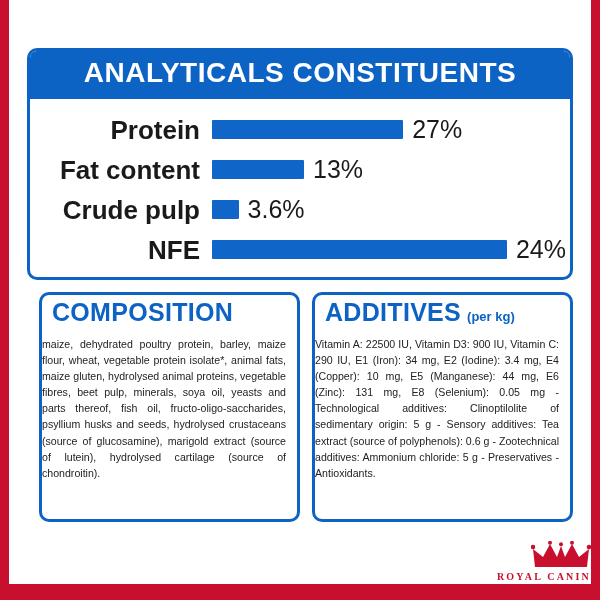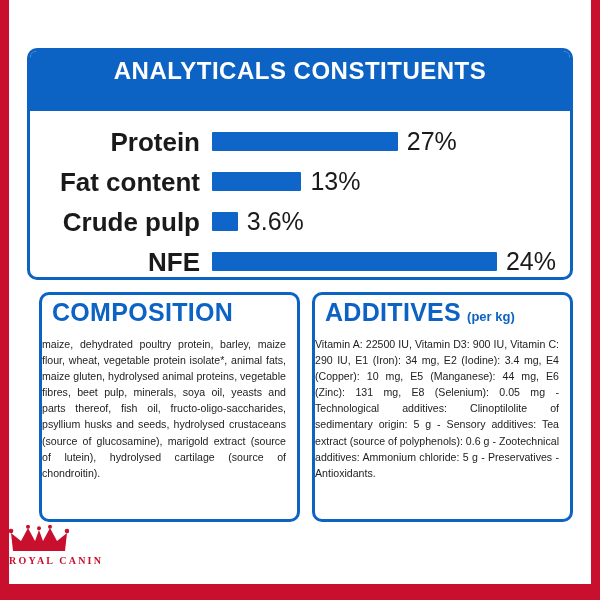--- a/index.html
+++ b/index.html
@@ -33,29 +33,29 @@
     top: 48px;
     height: 232px;
     border: 3px solid #0d63c4;
     border-radius: 10px;
     background: #fff;
     overflow: hidden;
   }
   .analyticals-title {
     background: #0d63c4;
     color: #ffffff;
-    font-size: 24px;
+    font-size: 28px;
     font-weight: bold;
     letter-spacing: 0.5px;
     text-align: center;
-    padding: 8px 0 28px 0;
+    padding: 8px 0 12px 0;
     line-height: 1;
   }
   .bars {
-    padding: 12px 14px 10px 12px;
+    padding: 12px 4px 10px 12px;
   }
   .bar-row {
     display: flex;
     align-items: center;
     height: 37px;
     margin-bottom: 3px;
   }
   .bar-label {
     width: 170px;
     text-align: right;
@@ -137,24 +137,24 @@
   
   .footer-bar {
     position: absolute;
     left: 0; right: 0; bottom: 0;
     height: 16px;
     background: #c8102e;
   }
   .logo-wrap {
     position: absolute;
     left: 0; right: 0;
-    bottom: 34px;
+    bottom: 18px;
     display: flex;
     flex-direction: column;
-    align-items: flex-start;
+    align-items: flex-end;
     gap: 2px;
   }
   .crown {
     width: 60px;
     height: 28px;
     position: relative;
   }
   .crown svg { display: block; }
   .logo-text {
     font-size: 10px;

